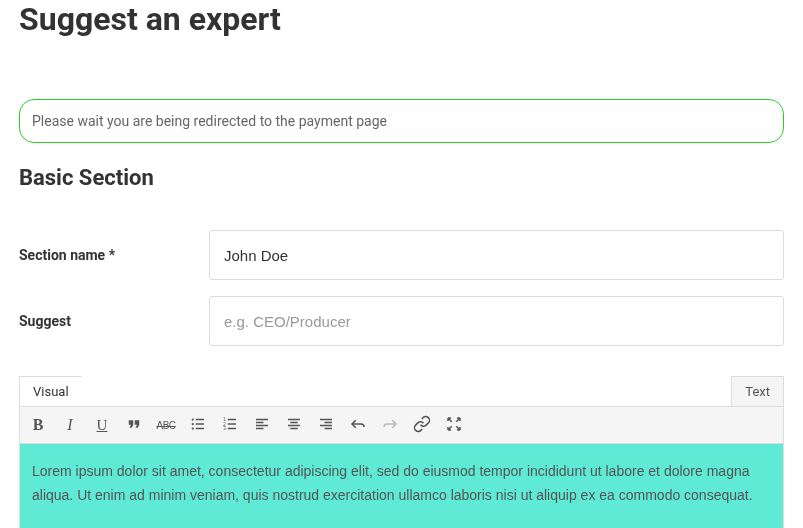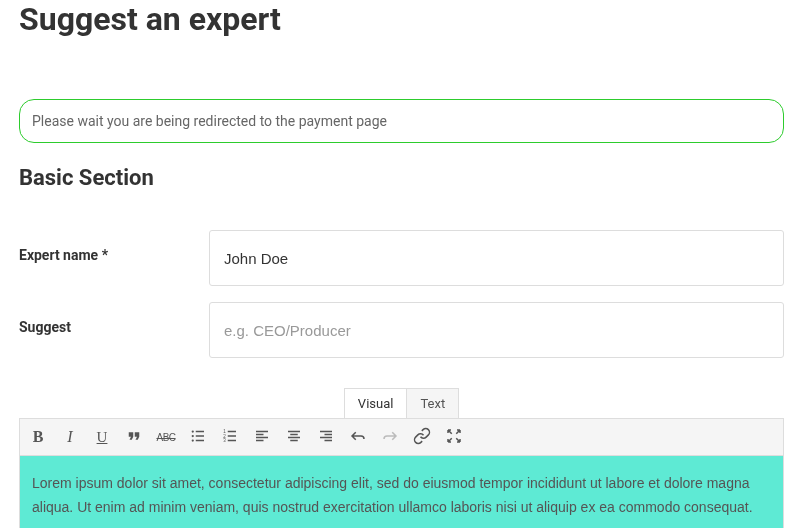--- a/index.html
+++ b/index.html
@@ -43,37 +43,37 @@
     .form-label {
       width: 190px;
       flex-shrink: 0;
       font-size: 14px;
       font-weight: 700;
       color: #333;
       padding-top: 17px;
     }
     .form-input {
       flex: 1;
-      height: 56px;
+      height: 50px;
       padding: 0 14px;
       border: 1px solid #ddd;
       border-radius: 3px;
       font-size: 15px;
       color: #333;
       background: #fff;
     }
     .form-input::placeholder {
       color: #999;
     }
     .editor-container {
       margin-top: 30px;
     }
     .editor-tabs {
       display: flex;
-      justify-content: center;
+      justify-content: space-between;
       gap: 0;
     }
     .editor-tab {
       padding: 7px 13px;
       font-size: 13px;
       color: #555;
       background: #f5f5f5;
       border: 1px solid #ddd;
       border-bottom: none;
       cursor: pointer;
@@ -152,21 +152,21 @@
 </head>
 <body>
 
 <h1 class="page-title">Suggest an expert</h1>
 
 <div class="alert-box">Please wait you are being redirected to the payment page</div>
 
 <h2 class="section-heading">Basic Section</h2>
 
 <div class="form-row">
-  <label class="form-label">Expert name *</label>
+  <label class="form-label">Section name *</label>
   <input type="text" class="form-input" value="John Doe" style="">
 </div>
 
 <div class="form-row">
   <label class="form-label">Suggest</label>
   <input type="text" class="form-input" placeholder="e.g. CEO/Producer" style="">
 </div>
 
 <div class="editor-container">
   <div class="editor-tabs">

